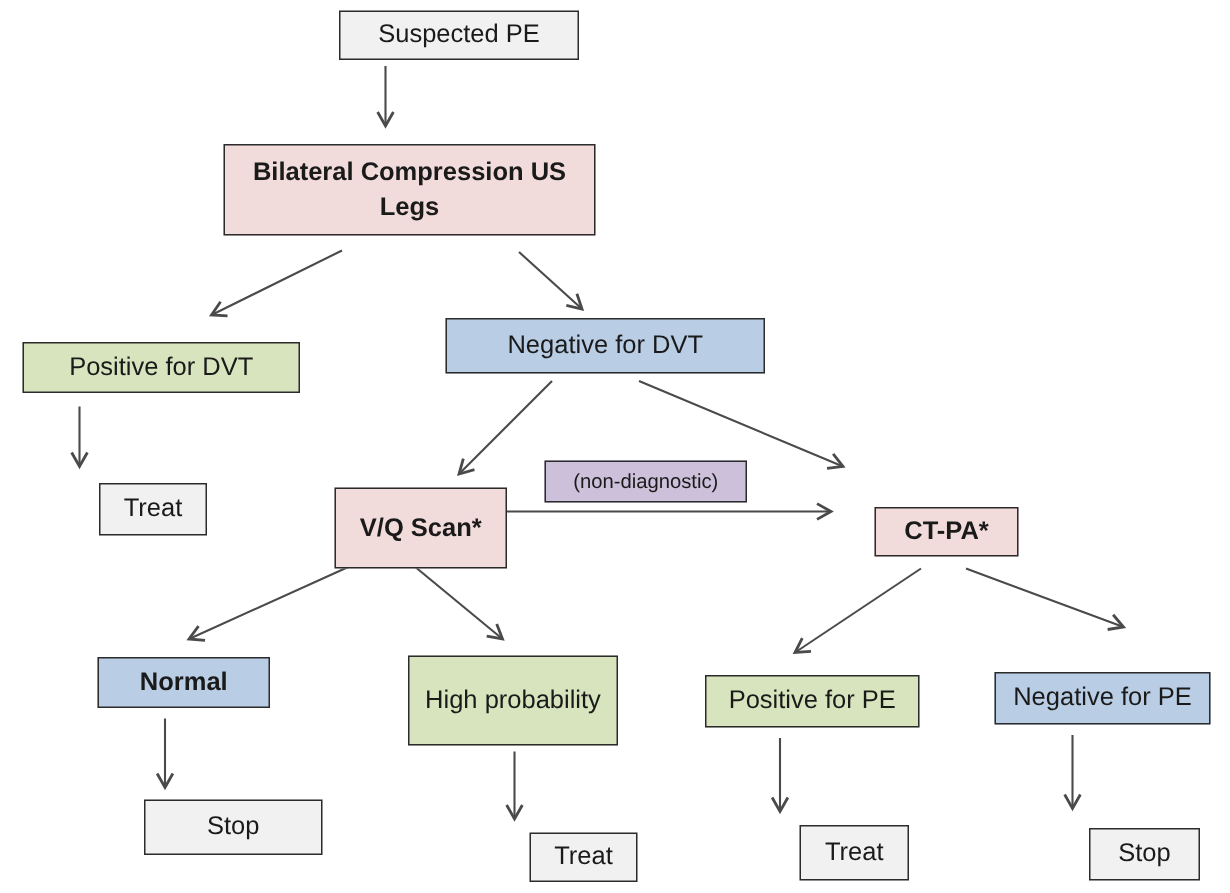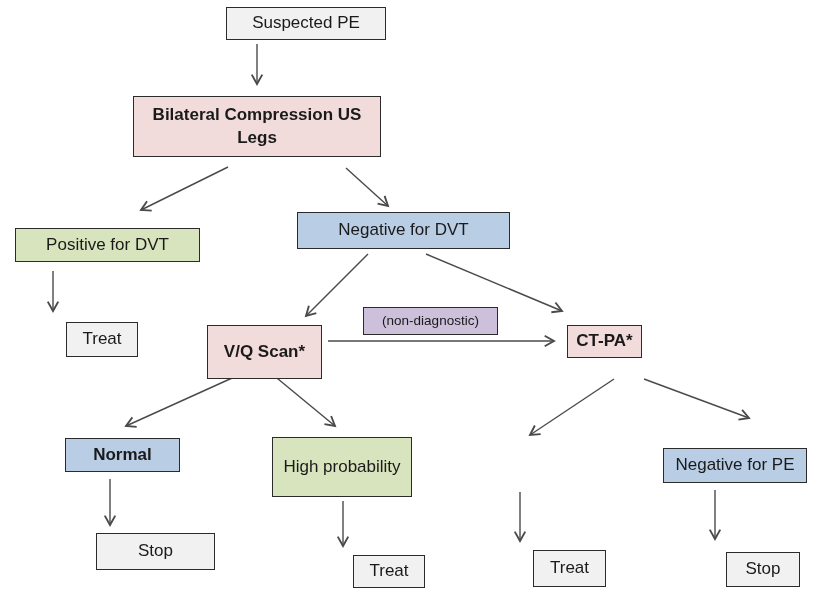--- a/index.html
+++ b/index.html
@@ -13,21 +13,21 @@
   }
   .arrow-layer{position:absolute;left:0;top:0;width:820px;height:595px;}
   .arrow-layer line{stroke:var(--arrow);stroke-width:1.4;}
   .arrow-layer marker path{stroke:var(--arrow);fill:none;stroke-width:1.6;}
   .node{
     position:absolute;display:flex;align-items:center;justify-content:center;
     text-align:center;border:1.5px solid var(--border);color:var(--text);
     font-size:17px;line-height:1.35;box-sizing:border-box;padding:1px 4px;
   }
   .fill-gray{background:var(--gray);margin-left:48px;}
-  .fill-pink{background:var(--pink);}
+  .fill-pink{background:var(--pink);margin-left:16px;}
   .fill-green{background:var(--green);}
   .fill-blue{background:var(--blue);}
   .fill-purple{background:var(--purple);}
   .bold{font-weight:bold;}
   .small{font-size:13.5px;text-align:right;}
 </style>
 </head>
 <body>
 
 <div class="canvas">
@@ -62,26 +62,27 @@
   <div class="node fill-green" style="left:15px;top:228px;width:185px;height:34px;">Positive for DVT</div>
 
   <div class="node fill-blue" style="left:297px;top:212px;width:213px;height:37px;">Negative for DVT</div>
 
   <div class="node fill-gray" style="left:18px;top:322px;width:72px;height:35px;">Treat</div>
 
   <div class="node fill-pink bold" style="left:207px;top:325px;width:115px;height:54px;">V/Q Scan*</div>
 
   <div class="node fill-purple small" style="left:363px;top:307px;width:135px;height:28px;">(non-diagnostic)</div>
 
-  <div class="node fill-pink bold" style="left:567px;top:325px;width:75px;height:33px;">CT-PA*</div>
+  <div class="node fill-pink bold" style="left:567px;top:338px;width:96px;height:33px;">CT-PA*</div>
 
   <div class="node fill-blue" style="left:65px;top:438px;width:115px;height:34px;font-weight:bold;">Normal</div>
 
   <div class="node fill-green" style="left:272px;top:437px;width:140px;height:60px;">High probability</div>
 
+  <div class="node fill-green" style="left:470px;top:450px;width:143px;height:35px;">Positive for PE</div>
 
   <div class="node fill-blue" style="left:663px;top:448px;width:144px;height:35px;">Negative for PE</div>
 
   <div class="node fill-gray" style="left:48px;top:533px;width:119px;height:37px;">Stop</div>
 
   <div class="node fill-gray" style="left:305px;top:555px;width:72px;height:33px;">Treat</div>
 
   <div class="node fill-gray" style="left:485px;top:550px;width:73px;height:37px;">Treat</div>
 
   <div class="node fill-gray" style="left:678px;top:552px;width:74px;height:35px;">Stop</div>

